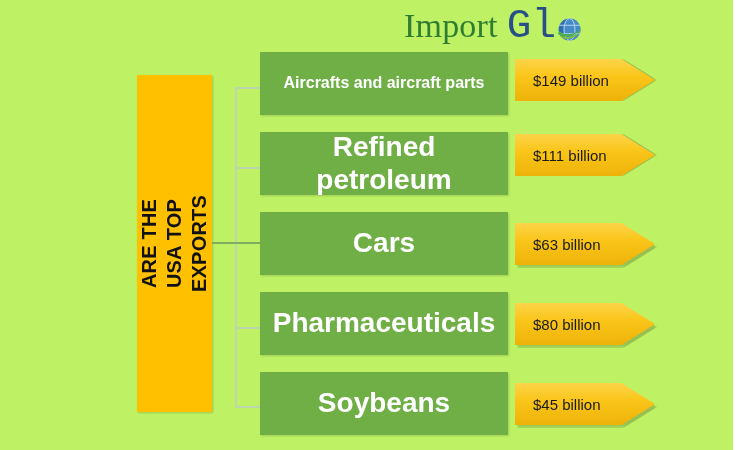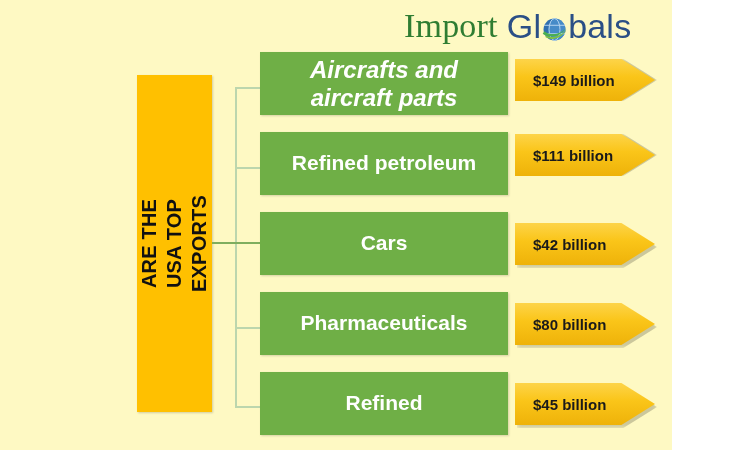--- a/index.html
+++ b/index.html
@@ -8,23 +8,23 @@
   }
   body {
     width: 750px;
     height: 450px;
     background: #ffffff;
     font-family: "Liberation Sans", sans-serif;
     overflow: hidden;
   }
   #infographic {
     position: relative;
-    width: 672px;
+    width: 733px;
     height: 450px;
-    background: #fef9c3;
+    background: #bef264;
   }
 
   
   .brand {
     position: absolute;
     left: 404px;
     top: 4px;
     height: 44px;
     display: flex;
     align-items: center;
@@ -33,22 +33,22 @@
   }
   .brand-word-import {
     font-family: "Liberation Serif", serif;
     font-size: 34px;
     color: #2f7d32;
     line-height: 1;
   }
   .brand-gap { width: 9px; display: inline-block; }
   .brand-word-gl,
   .brand-word-bals {
-    font-family: Liberation Sans, sans-serif;
-    font-size: 34px;
+    font-family: Liberation Mono, monospace;
+    font-size: 41px;
     color: #2a4f86;
     line-height: 1;
   }
   .globe-icon {
     display: inline-block;
     width: 27px;
     height: 27px;
     margin: 0 0px 0 0px;
     position: relative;
     top: 3px;
@@ -128,41 +128,41 @@
     width: 248px;
     height: 63px;
     background: #6faf46;
     box-shadow: 1px 1px 2px rgba(0,0,0,0.16);
     display: flex;
     align-items: center;
     justify-content: center;
     text-align: center;
     color: #ffffff;
     font-weight: bold;
-    font-size: 21px;
+    font-size: 28px;
     line-height: 1.15;
     padding: 0 6px;
     box-sizing: border-box;
   }
-  .row.r1 .bar { font-size: 24px; font-style: italic; }
+  .row.r1 .bar { font-size: 16px; }
 
   .arrow {
     position: absolute;
     left: 255px;
     width: 140px;
     height: 42px;
     top: 11px;
     background: linear-gradient(180deg, #fdd449 0%, #fac519 42%, #eeb209 100%);
     -webkit-clip-path: polygon(0 0, 76% 0, 100% 50%, 76% 100%, 0 100%);
     clip-path: polygon(0 0, 76% 0, 100% 50%, 76% 100%, 0 100%);
     display: flex;
     align-items: center;
     justify-content: flex-start;
     color: #1a1a1a;
-    font-weight: bold;
+    font-weight: normal;
     font-size: 15px;
     padding-left: 18px;
     box-sizing: border-box;
   }
   .arrow-shadow {
     position: absolute;
     left: 257px;
     top: 14px;
     width: 140px;
     height: 42px;
@@ -186,21 +186,20 @@
     <span class="globe-icon">
       <svg viewBox="0 0 32 32" width="27" height="27" xmlns="http://www.w3.org/2000/svg">
         <circle cx="16" cy="16" r="13" fill="#2f6fb0"></circle>
         <path d="M16 3 A13 13 0 0 1 16 29 A7 13 0 0 1 16 3 Z" fill="#4f94d0" opacity="0.75"></path>
         <path d="M3.6 11 H28.4 M3.6 21 H28.4" stroke="#bcd9f2" stroke-width="1.1" fill="none"></path>
         <ellipse cx="16" cy="16" rx="6.5" ry="13" fill="none" stroke="#bcd9f2" stroke-width="1.1"></ellipse>
         <path d="M2 21 C10 27, 24 25, 30 13 C25 22, 11 24, 4 18 Z" fill="#4caf50"></path>
         <path d="M5 25 C13 30, 26 26, 30 16 C24 24, 13 27, 6 23 Z" fill="#7fc241"></path>
       </svg>
     </span>
-    <span class="brand-word-bals">bals</span>
   </div>
 
   <div class="title-block">
     <div class="title-rot">
       <div>WHAT ARE THE USA TOP</div>
       <div>EXPORTS 2023?</div>
     </div>
   </div>
 
   <div class="conn conn-stub"></div>
@@ -219,28 +218,28 @@
 
   <div class="row r2">
     <div class="bar">Refined petroleum</div>
     <div class="arrow-shadow"></div>
     <div class="arrow">$111 billion</div>
   </div>
 
   <div class="row r3">
     <div class="bar">Cars</div>
     <div class="arrow-shadow"></div>
-    <div class="arrow">$42 billion</div>
+    <div class="arrow">$63 billion</div>
   </div>
 
   <div class="row r4">
     <div class="bar">Pharmaceuticals</div>
     <div class="arrow-shadow"></div>
     <div class="arrow">$80 billion</div>
   </div>
 
   <div class="row r5">
-    <div class="bar">Refined</div>
+    <div class="bar">Soybeans</div>
     <div class="arrow-shadow"></div>
     <div class="arrow">$45 billion</div>
   </div>
 
 </div>
 
 </body></html>

